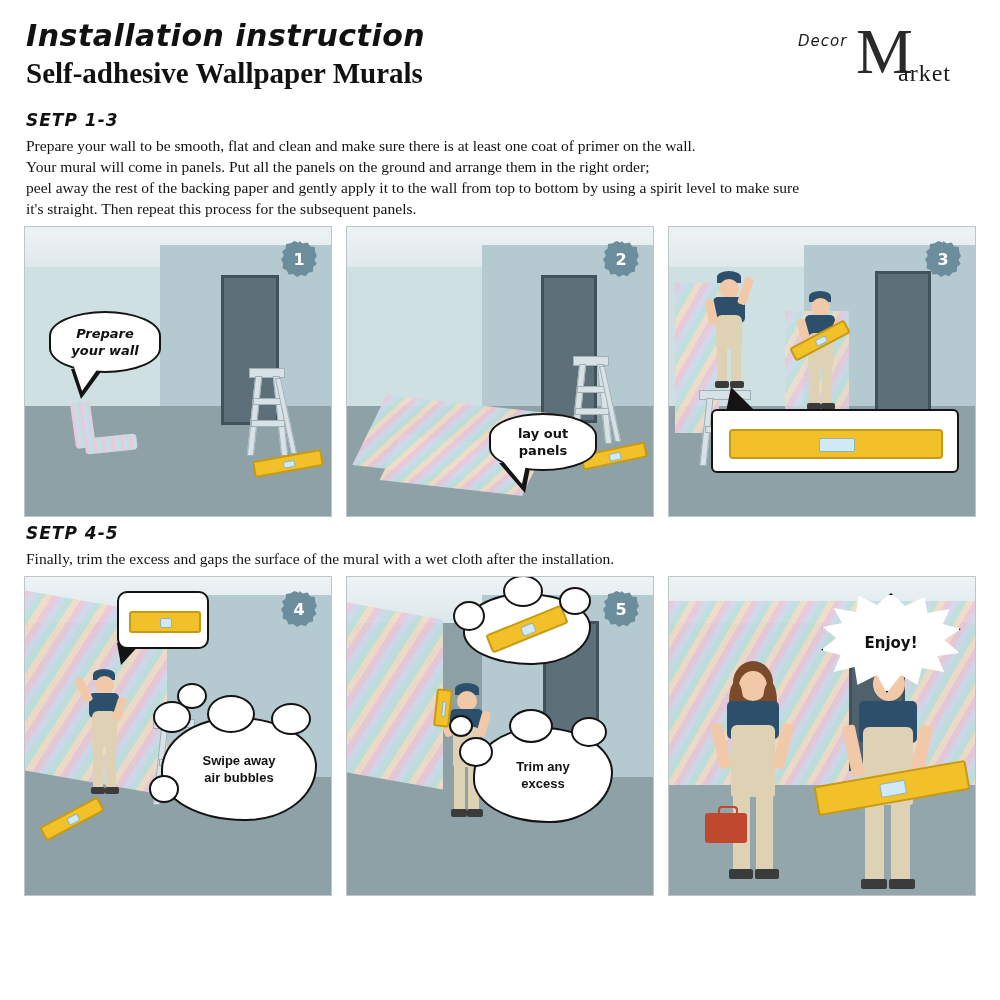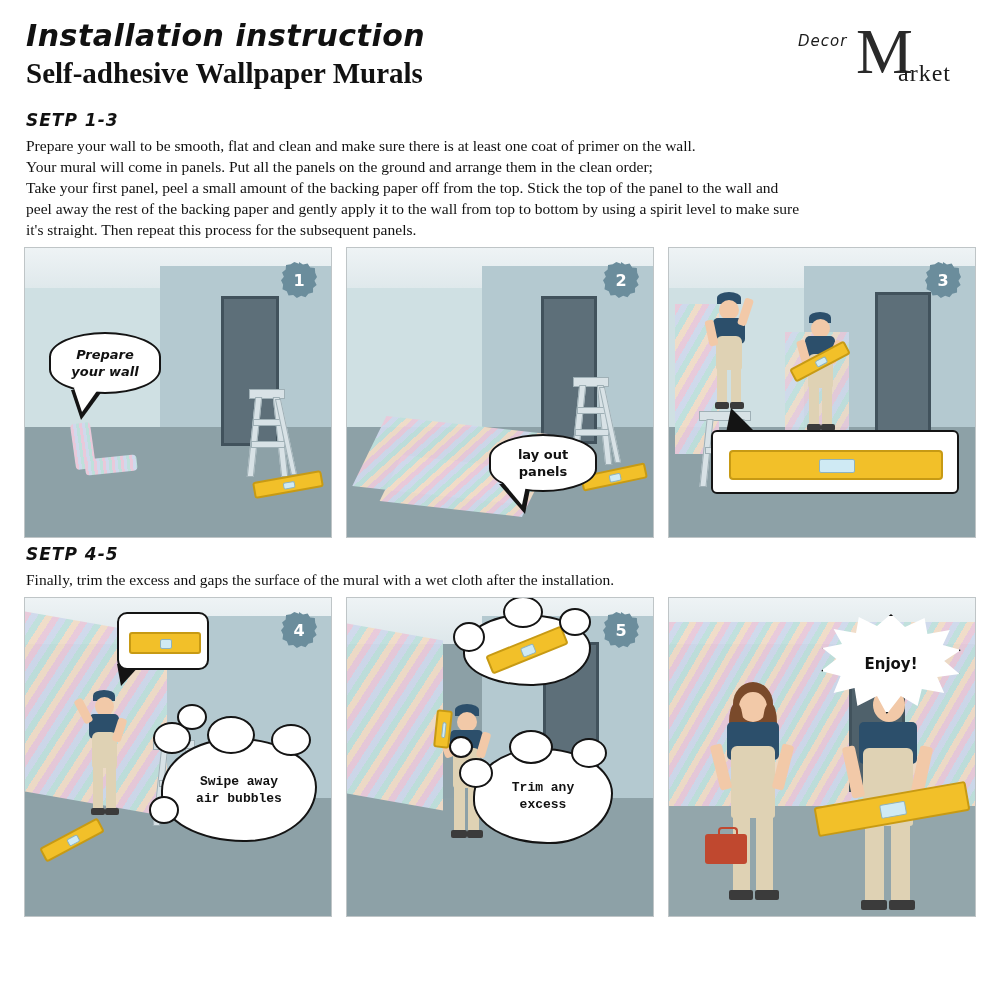--- a/index.html
+++ b/index.html
@@ -216,21 +216,21 @@
     justify-content: center;
     text-align: center;
     padding: 8px 10px;
     box-sizing: border-box;
     z-index: 25;
   }
   .bubble.rounded { border-radius: 50% / 40%; }
   .cloud {
     position: absolute;
     z-index: 25;
-    font-family: Liberation Mono, monospace;
+    font-family: Liberation Sans, sans-serif;
     font-weight: bold;
     font-size: 13px;
     line-height: 17px;
     text-align: center;
     color: #111;
   }
   .cloud .body {
     position: absolute; inset: 0;
     background: #fff;
     border: 2px solid #141414;
@@ -291,22 +291,21 @@
     <div class="logo">
       <span class="logo-decor">Decor</span>
       <span class="logo-bigm">M</span>
       <span class="logo-arket">arket</span>
     </div>
   </div>
 
   <div class="step-head">SETP 1-3</div>
   <div class="para-block">
     <p class="para">Prepare your wall to be smooth, flat and clean and make sure there is at least one coat of primer on the wall.</p>
-    <p class="para">Your mural will come in panels. Put all the panels on the ground and arrange them in the clean order;</p>
-    <p class="para">Take your first panel, peel a small amount of the backing paper off from the top. Stick the top of the panel to the wall and</p>
+    <p class="para">Your mural will come in panels. Put all the panels on the ground and arrange them in the right order;</p>
     <p class="para">peel away the rest of the backing paper and gently apply it to the wall from top to bottom by using a spirit level to make sure</p>
     <p class="para">it's straight. Then repeat this process for the subsequent panels.</p>
   </div>
 
   <div class="grid">
 
     <div class="panel">
       <div class="ceiling">
           <div class="ceil-strip"></div>
         </div>

